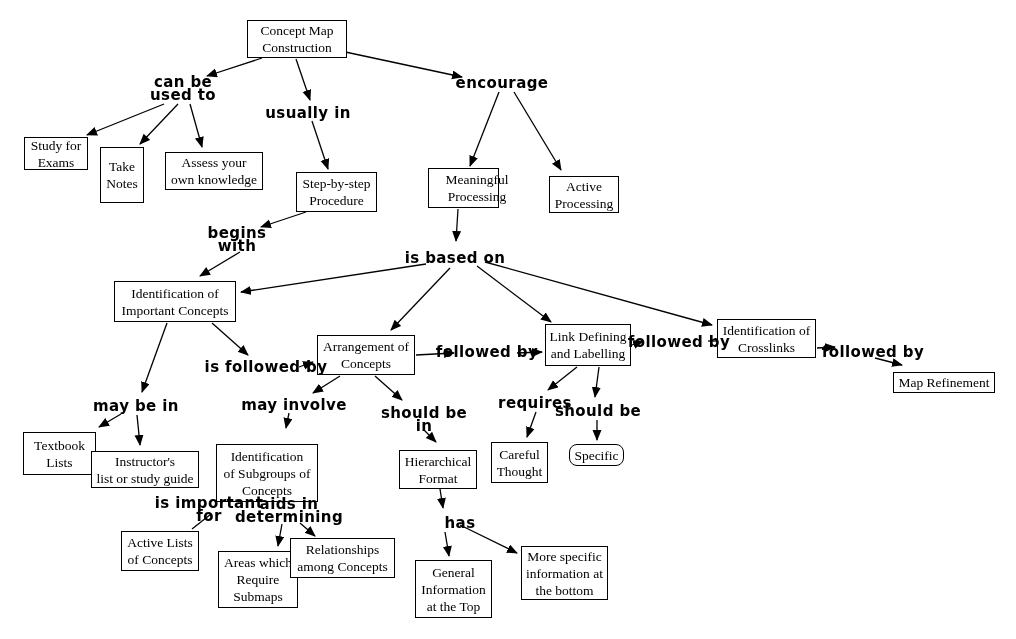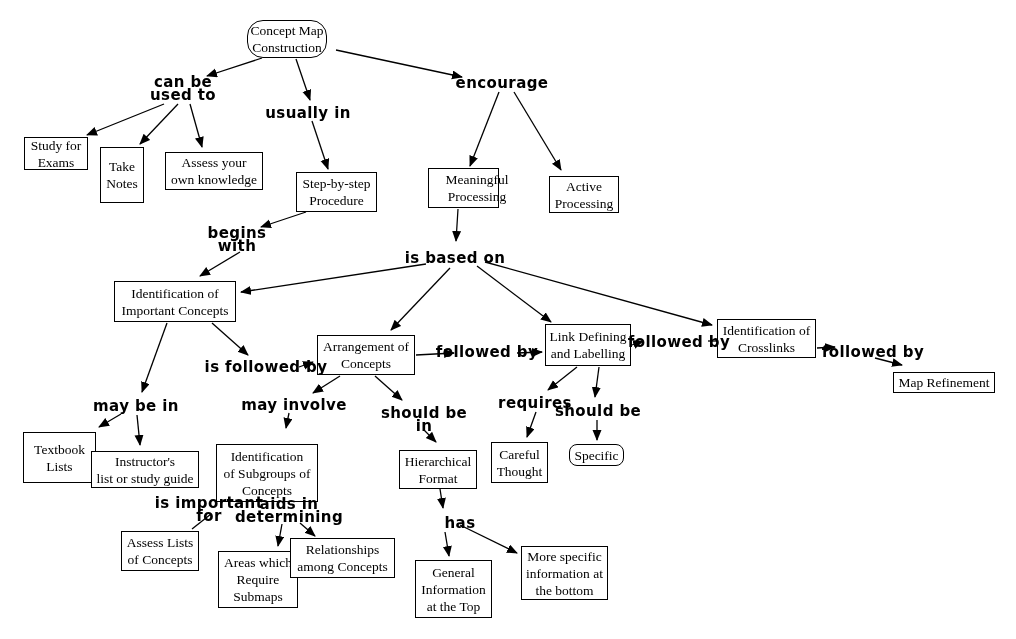--- a/index.html
+++ b/index.html
@@ -90,21 +90,21 @@
         <line x1="221" y1="500" x2="241" y2="487" stroke="#000000" stroke-width="1.3" marker-end="url(#arrowhead)"></line>
         <line x1="284" y1="490" x2="288" y2="498" stroke="#000000" stroke-width="1.3"></line>
         <line x1="282" y1="524" x2="278" y2="546" stroke="#000000" stroke-width="1.3" marker-end="url(#arrowhead)"></line>
         <line x1="300" y1="523" x2="315" y2="536" stroke="#000000" stroke-width="1.3" marker-end="url(#arrowhead)"></line>
         <line x1="440" y1="489" x2="443" y2="508" stroke="#000000" stroke-width="1.3" marker-end="url(#arrowhead)"></line>
         <line x1="445" y1="532" x2="449" y2="556" stroke="#000000" stroke-width="1.3" marker-end="url(#arrowhead)"></line>
         <line x1="460" y1="525" x2="517" y2="553" stroke="#000000" stroke-width="1.3" marker-end="url(#arrowhead)"></line>
       </g>
   </svg>
   <div id="nodes-layer">
-      <div class="node" style="left: 247px; top: 20px; width: 80px; height: 38px; border-radius: 16px;">Concept Map
+      <div class="node" style="left: 247px; top: 20px; width: 100px; height: 38px;">Concept Map
 Construction</div>
       <div class="node" style="left: 24px; top: 137px; width: 64px; height: 33px;">Study for
 Exams</div>
       <div class="node" style="left: 100px; top: 147px; width: 44px; height: 56px;">Take
 Notes</div>
       <div class="node" style="left: 165px; top: 152px; width: 98px; height: 38px;">Assess your
 own knowledge</div>
       <div class="node" style="left: 296px; top: 172px; width: 81px; height: 40px;">Step-by-step
 Procedure</div>
       <div class="node" style="left: 428px; top: 168px; width: 71px; height: 40px; padding-left: 29px;">Meaningful
@@ -113,33 +113,33 @@
 Processing</div>
       <div class="node" style="left: 114px; top: 281px; width: 122px; height: 41px;">Identification of
 Important Concepts</div>
       <div class="node" style="left: 317px; top: 335px; width: 98px; height: 40px;">Arrangement of
 Concepts</div>
       <div class="node" style="left: 545px; top: 324px; width: 86px; height: 42px;">Link Defining
 and Labelling</div>
       <div class="node" style="left: 717px; top: 319px; width: 99px; height: 39px;">Identification of
 Crosslinks</div>
       <div class="node" style="left: 893px; top: 372px; width: 102px; height: 21px;">Map Refinement</div>
-      <div class="node" style="left: 23px; top: 432px; width: 73px; height: 51px;">Textbook
+      <div class="node" style="left: 23px; top: 432px; width: 73px; height: 43px;">Textbook
 Lists</div>
       <div class="node" style="left: 91px; top: 451px; width: 108px; height: 37px;">Instructor's
 list or study guide</div>
       <div class="node" style="left: 216px; top: 444px; width: 102px; height: 58px;">Identification
 of Subgroups of
 Concepts</div>
       <div class="node" style="left: 399px; top: 450px; width: 78px; height: 39px;">Hierarchical
 Format</div>
       <div class="node" style="left: 491px; top: 442px; width: 57px; height: 41px;">Careful
 Thought</div>
       <div class="node" style="left: 569px; top: 444px; width: 55px; height: 22px; border-radius: 8px;">Specific</div>
-      <div class="node" style="left: 121px; top: 531px; width: 78px; height: 40px;">Assess Lists
+      <div class="node" style="left: 121px; top: 531px; width: 78px; height: 40px;">Active Lists
 of Concepts</div>
       <div class="node" style="left: 218px; top: 551px; width: 80px; height: 57px;">Areas which
 Require
 Submaps</div>
       <div class="node" style="left: 290px; top: 538px; width: 105px; height: 40px;">Relationships
 among Concepts</div>
       <div class="node" style="left: 415px; top: 560px; width: 77px; height: 58px;">General
 Information
 at the Top</div>
       <div class="node" style="left: 521px; top: 546px; width: 87px; height: 54px;">More specific

